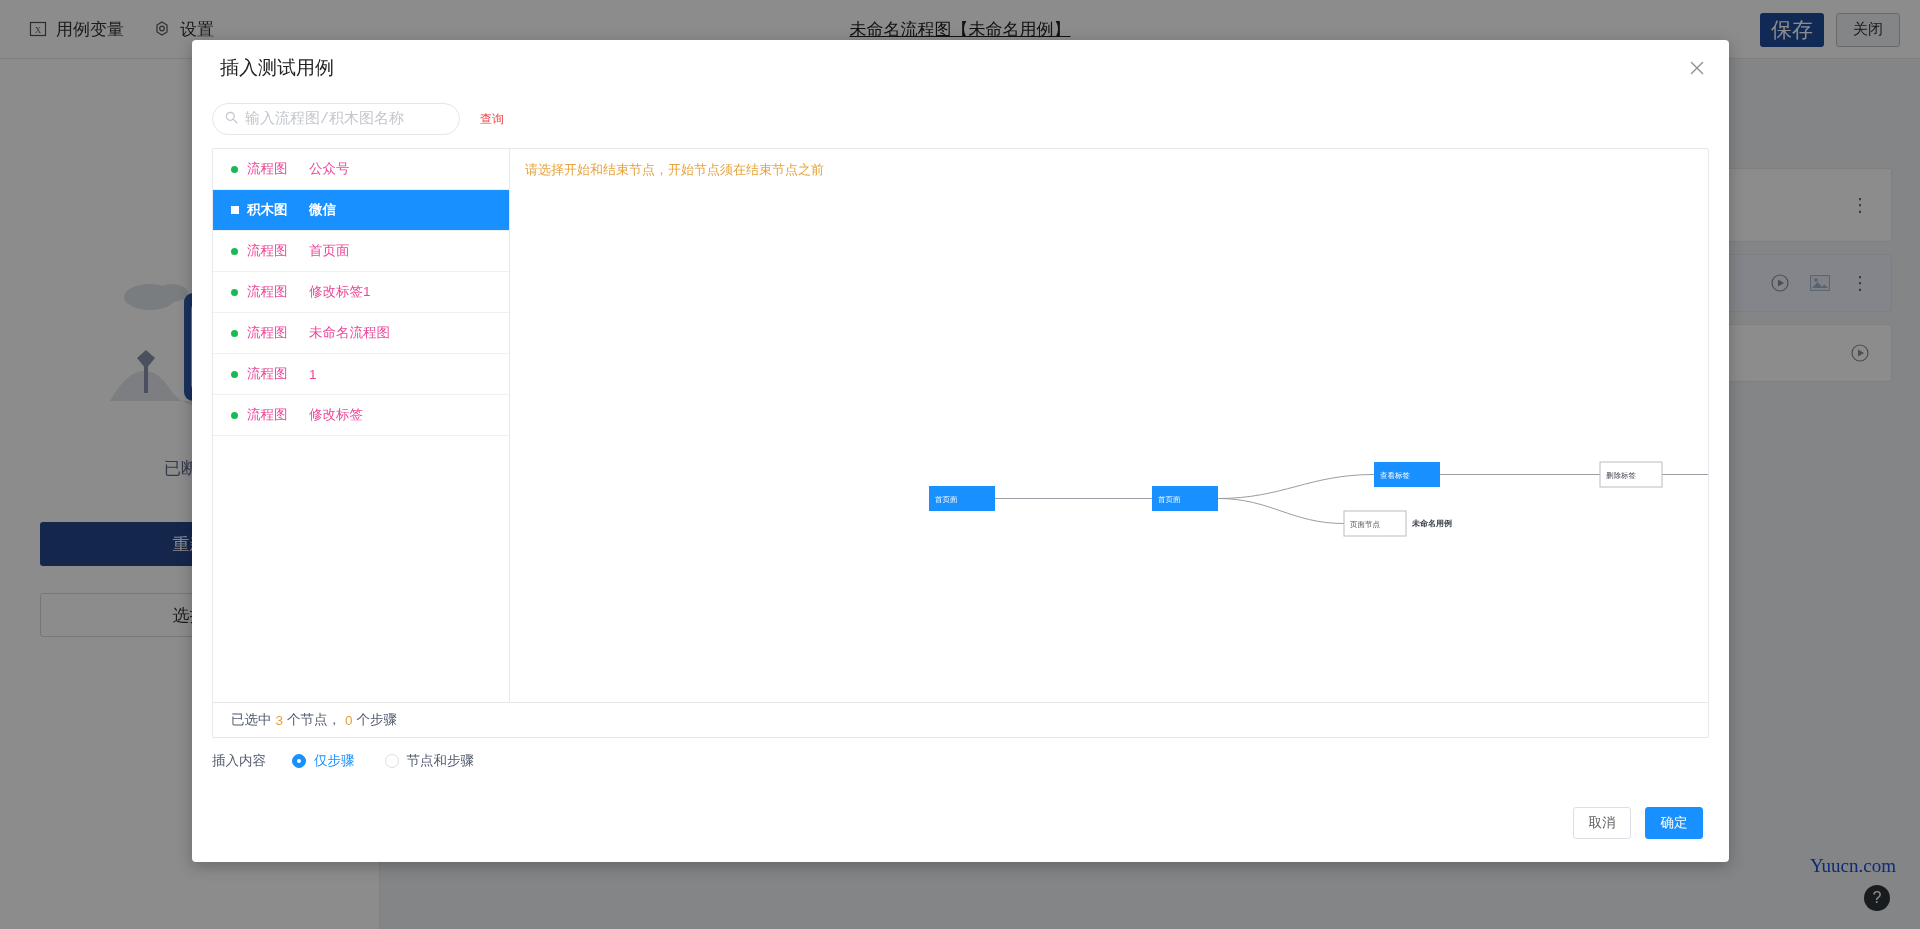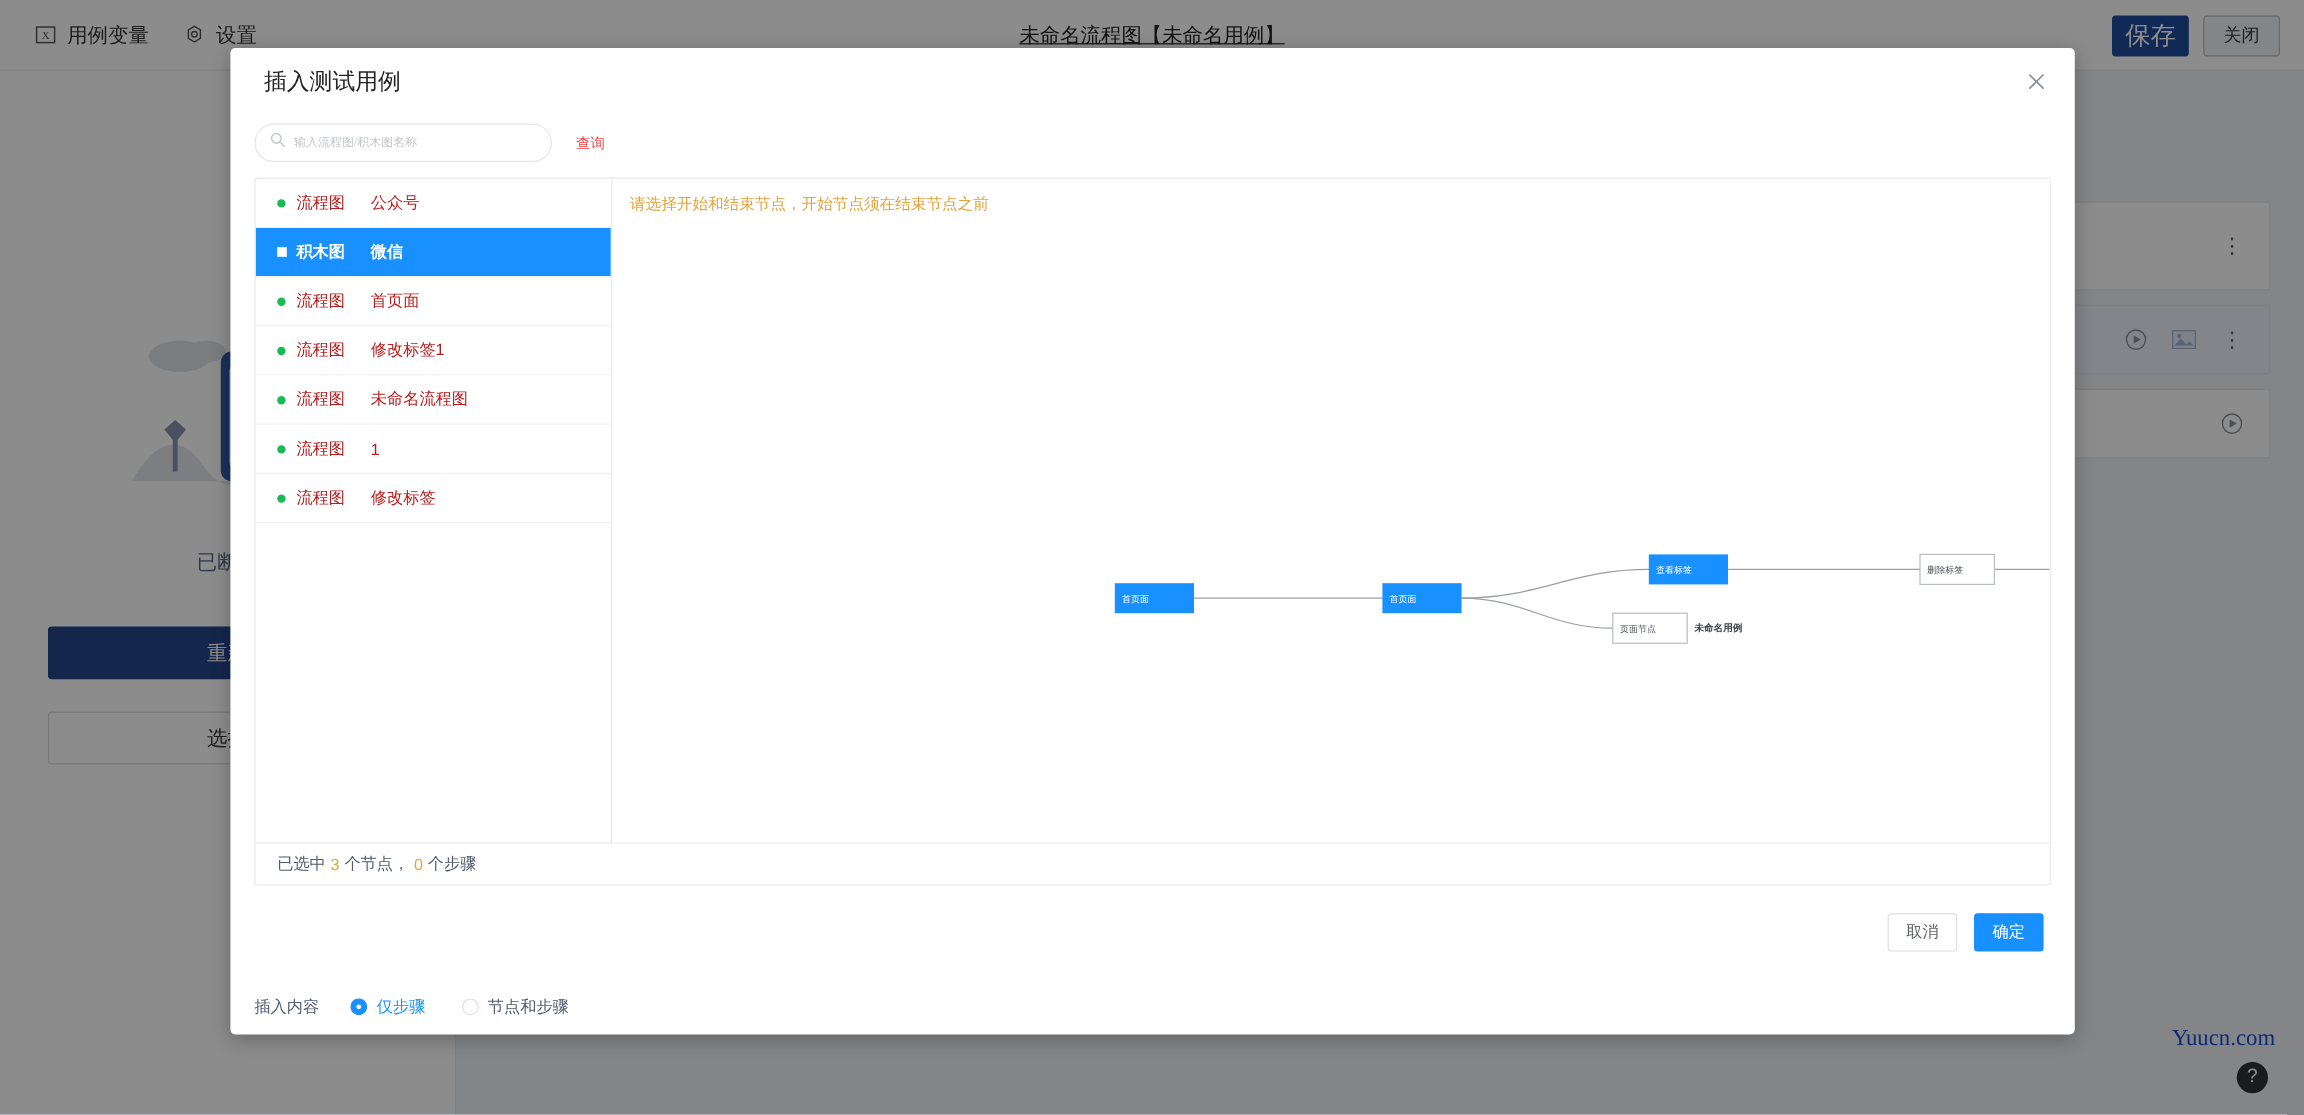--- a/index.html
+++ b/index.html
@@ -103,40 +103,40 @@
     position: absolute; right: 22px; top: 18px; width: 20px; height: 20px;
     cursor: pointer; color: #8a8f99; display:flex; align-items:center; justify-content:center;
   }
 
   #search-row { display: flex; align-items: center; padding: 0 14px 0 20px; height: 46px; }
   #search-wrap {
     width: 248px; height: 32px; border: 1px solid #e3e6eb; border-radius: 16px;
     display:flex; align-items:center; padding: 0 12px; gap: 7px; background:#fff;
   }
   #search-input {
-    border: none; outline: none; flex: 1; font-size: 10px; color:#333;
-    font-family: Liberation Serif, serif; background: transparent;
+    border: none; outline: none; flex: 1; font-size: 15px; color:#333;
+    font-family: Liberation Mono, monospace; background: transparent;
   }
   #search-input::placeholder { color: #c3c6cc; }
   #search-btn {
     margin-left: 20px; color: #ef4444; font-size: 12px; cursor: pointer; background:none; border:none;
     font-family: inherit;
   }
 
   #modal-body {
     margin: 6px 20px 0 20px; border: 1px solid #e6e8eb; border-radius: 2px;
     flex: 1; display: flex; flex-direction: column; overflow: hidden;
   }
   #body-main { flex: 1; display: flex; min-height: 0; }
 
   #list-col { width: 297px; border-right: 1px solid #e6e8eb; overflow-y: auto; }
   .list-item {
     height: 41px; display: flex; align-items: center; gap: 0;
     border-bottom: 1px solid #eef0f2; padding-left: 18px; cursor: pointer; font-size: 13.5px;
-    color: #b91c1c; background: #fff;
+    color: #ec4899; background: #fff;
   }
   .list-item .mk { width: 16px; display:flex; align-items:center; }
   .dot-g { width: 7px; height: 7px; border-radius: 50%; background: #19b955; display:block; }
   .sq-w { width: 8px; height: 8px; background: #ffffff; display:block; }
   .list-item .type { width: 62px; }
   .list-item.active { background: #1890ff; color: #fff; font-weight: bold; }
 
   #canvas-col { flex: 1; position: relative; background: #fff; overflow: hidden; }
   #warn-text {
     position: absolute; left: 15px; top: 12px; color: #e6a23c; font-size: 13px;
@@ -401,30 +401,30 @@
 
       <div id="status-bar">
         <span>已选中</span>
         <span class="num-amber">3</span>
         <span>个节点，</span>
         <span class="num-amber">0</span>
         <span>个步骤</span>
       </div>
     </div>
 
-    <div id="modal-foot">
-      <button class="btn-cancel">取消</button>
-      <button class="btn-ok">确定</button>
-    </div>
-
     <div id="insert-row">
       <span class="lbl">插入内容</span>
       <label class="radio on">
         <span class="ring"></span>
         <span class="rtext">仅步骤</span>
       </label>
       <label class="radio">
         <span class="ring"></span>
         <span class="rtext">节点和步骤</span>
       </label>
     </div>
+
+    <div id="modal-foot">
+      <button class="btn-cancel">取消</button>
+      <button class="btn-ok">确定</button>
+    </div>
   </div>
 </div>
 
 </body></html>

